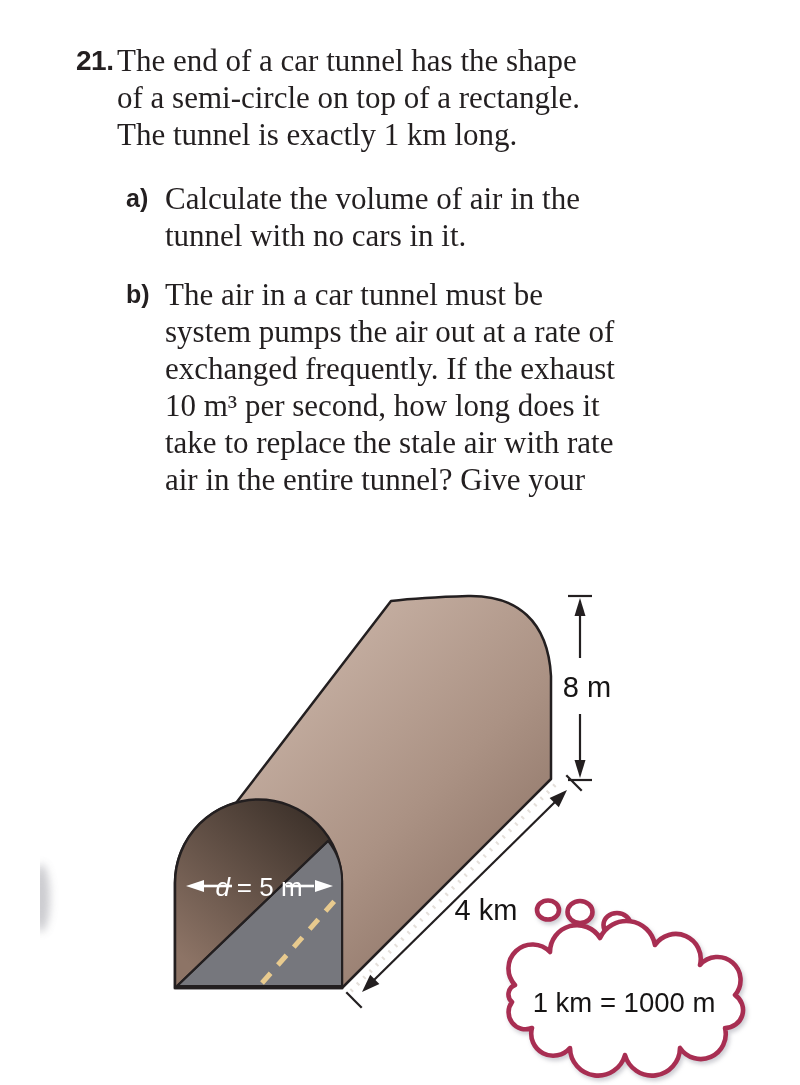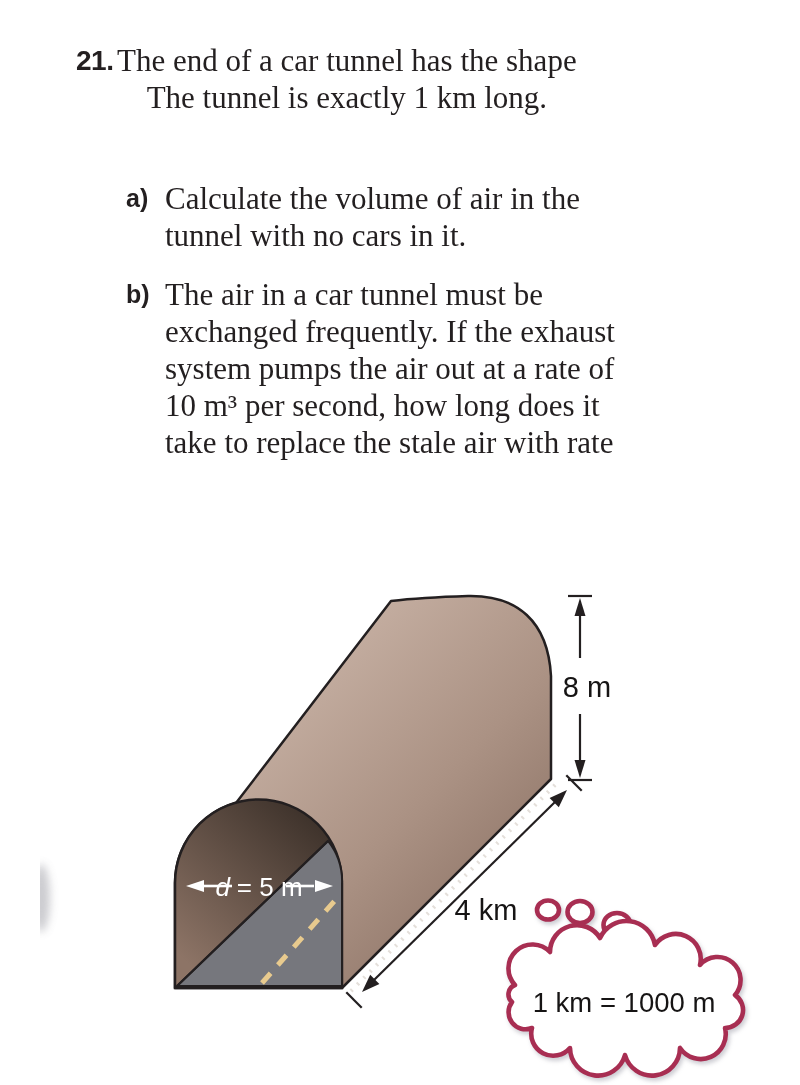--- a/index.html
+++ b/index.html
@@ -5,21 +5,21 @@
   html,body{margin:0;padding:0;background:#ffffff;}
   .page{
     position:relative;width:800px;height:1085px;background:#ffffff;overflow:hidden;
     font-family:"Liberation Serif","DejaVu Serif",serif;color:#231f20;margin-left:40px;
   }
   .prob-num{
     position:absolute;left:36px;top:42px;
     font-family:"Liberation Sans","DejaVu Sans",sans-serif;font-weight:bold;
     font-size:28px;line-height:37px;letter-spacing:-0.5px;
   }
-  .stmt{position:absolute;left:77px;top:42px;text-align:center;}
+  .stmt{position:absolute;left:77px;top:42px;}
   .part{position:absolute;}
   .part-a{left:0;top:180px;}
   .part-b{left:0;top:276px;}
   .part-label{
     position:absolute;left:86px;top:0;
     font-family:"Liberation Sans","DejaVu Sans",sans-serif;font-weight:bold;
     font-size:25px;line-height:37px;
   }
   .part-lines{position:absolute;left:125px;top:0;}
   .tline{font-size:31px;line-height:37px;white-space:nowrap;}
@@ -36,39 +36,41 @@
 </style>
 </head>
 <body>
 
 <div class="page">
 
   <div class="prob-num">21.</div>
 
   <div class="stmt">
     <div class="tline">The end of a car tunnel has the shape</div>
+    <div class="tline">of a semi-circle on top of a rectangle.</div>
     <div class="tline">The tunnel is exactly 1 km long.</div>
   </div>
 
   <div class="part part-a">
     <div class="part-label">a)</div>
     <div class="part-lines">
       <div class="tline">Calculate the volume of air in the</div>
       <div class="tline">tunnel with no cars in it.</div>
     </div>
   </div>
 
   <div class="part part-b">
     <div class="part-label">b)</div>
     <div class="part-lines">
       <div class="tline">The air in a car tunnel must be</div>
+      <div class="tline">system pumps the air out at a rate of</div>
       <div class="tline">exchanged frequently. If the exhaust</div>
-      <div class="tline">system pumps the air out at a rate of</div>
       <div class="tline">10 m³ per second, how long does it</div>
       <div class="tline">take to replace the stale air with rate</div>
+      <div class="tline">air in the entire tunnel? Give your</div>
     </div>
   </div>
 
   <svg class="diagram-svg" width="800" height="1085" viewBox="0 0 800 1085">
     <defs>
       <linearGradient id="gBody" gradientUnits="userSpaceOnUse" x1="230" y1="660" x2="520" y2="950">
         <stop offset="0" style="stop-color:var(--tunnel-light,#c9b3a6)"></stop>
         <stop offset="0.5" style="stop-color:var(--tunnel-mid,#ab9284)"></stop>
         <stop offset="1" style="stop-color:var(--tunnel-dark,#83695c)"></stop>
       </linearGradient>

